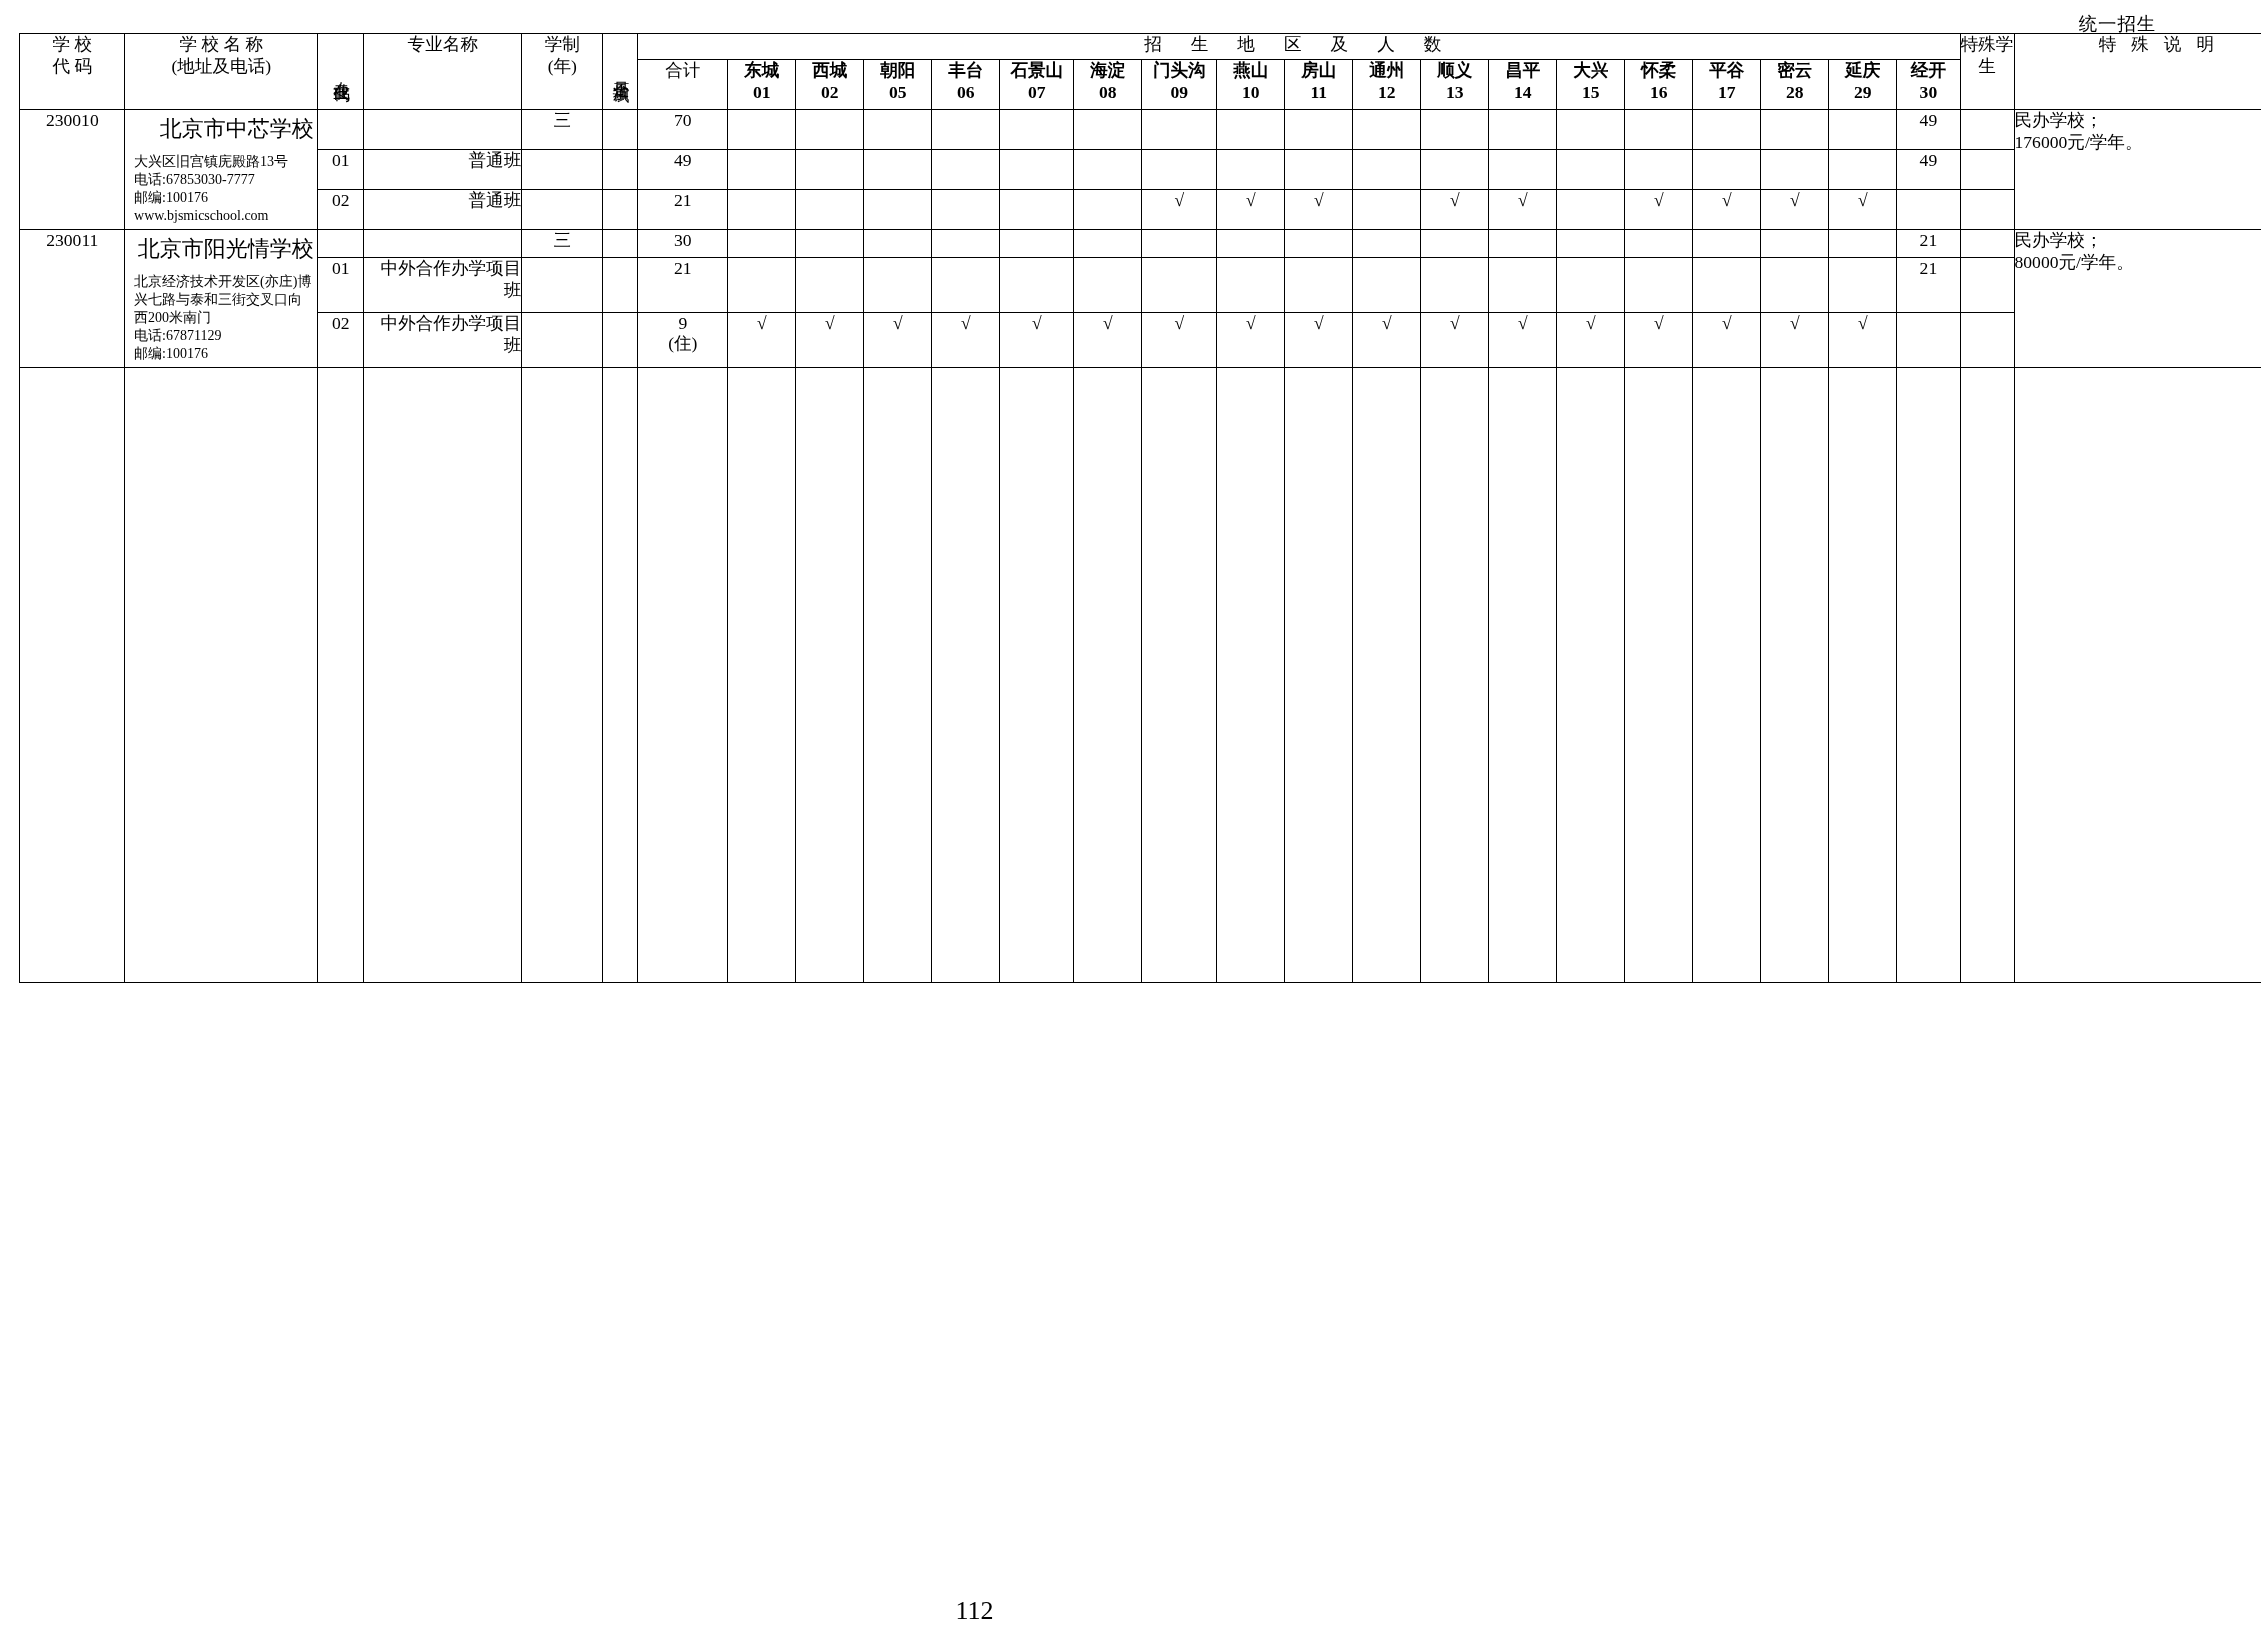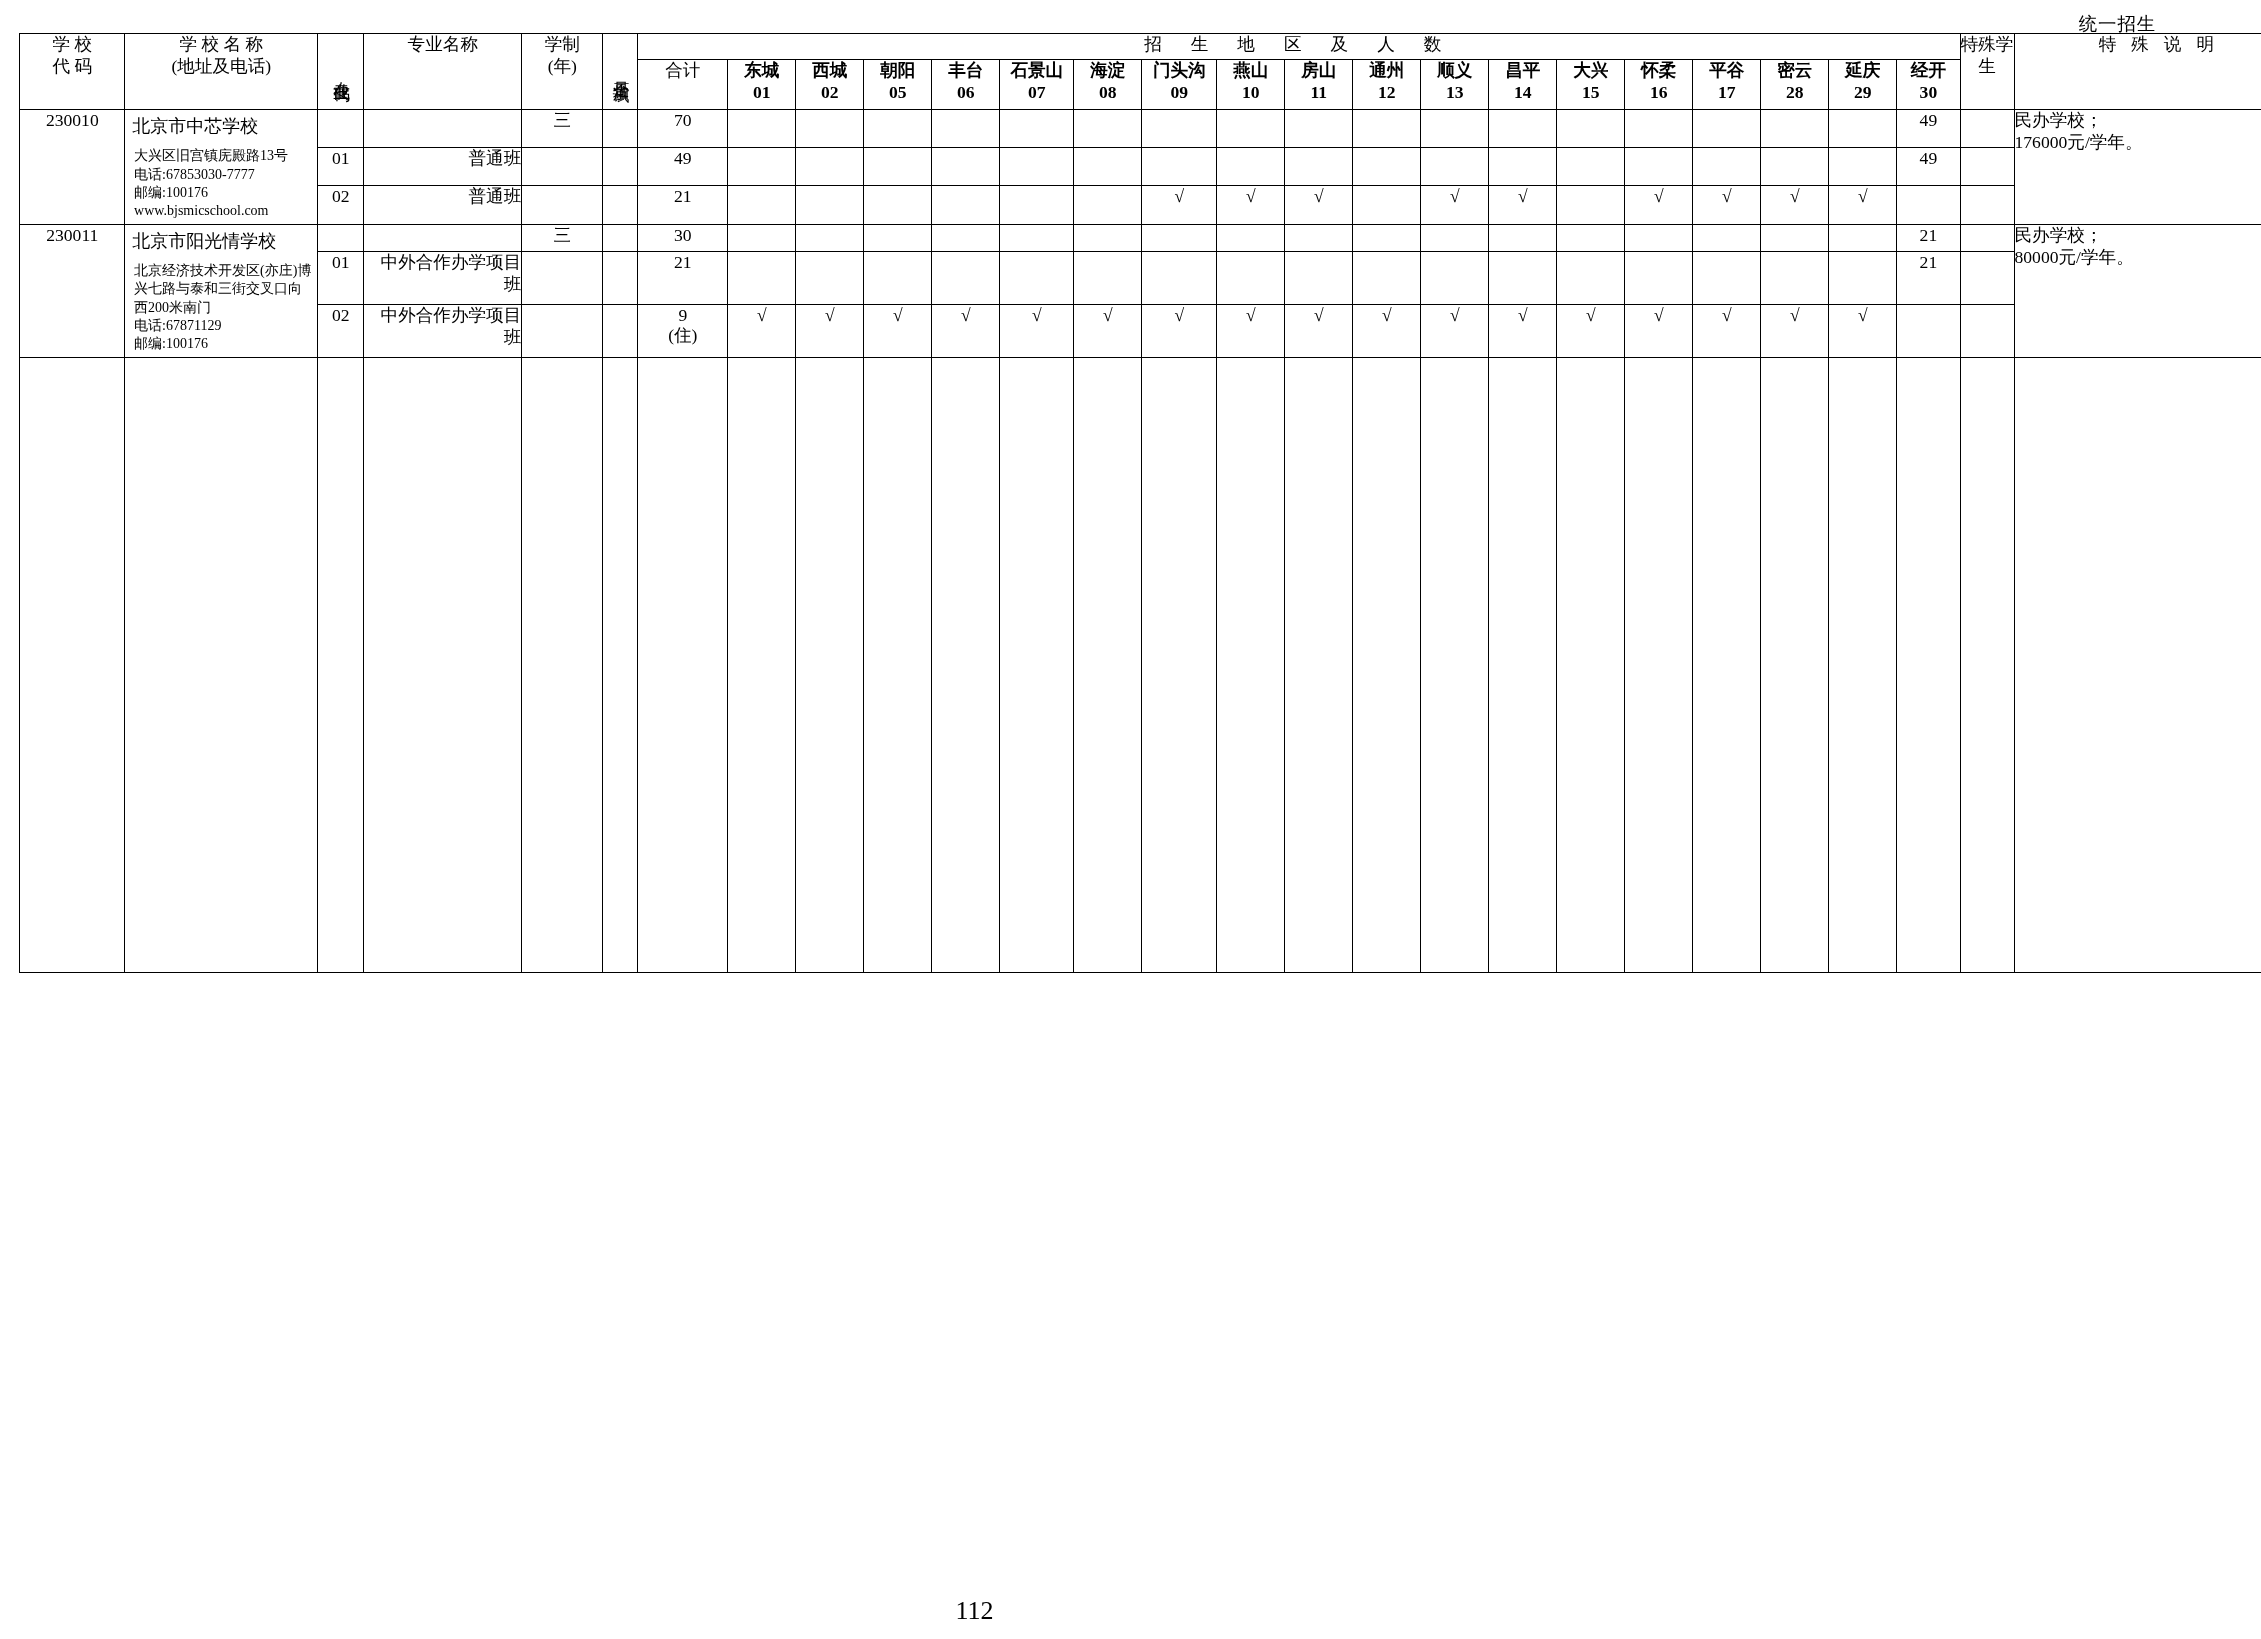--- a/index.html
+++ b/index.html
@@ -82,23 +82,24 @@
   .zone-code {
     display: block;
     font-size: 17.6px;
     font-weight: bold;
     text-align: center;
   }
   .cell-c-top { text-align: center; vertical-align: top; padding-top: 4.4px; }
   .code-cell { text-align: center; vertical-align: top; padding-top: 7px; font-size: 18.4px; }
   .bold { font-weight: normal; }
   .school-name {
-    font-size: 18px;
+    font-size: 22px;
     line-height: 1.3;
     padding: 5.3px 3.5px 0 7px;
+    text-align: right;
   }
   .school-addr {
     font-size: 14px;
     line-height: 1.3;
     padding: 8.8px 3.5px 3.5px 8.8px;
     word-break: break-all;
   }
   .major-code { text-align: center; vertical-align: top; padding-top: 5.3px; font-size: 17.6px; }
   .major-name { text-align: right; vertical-align: top; padding: 4.4px 2.6px 2.6px 4.4px; font-size: 17.6px; line-height: 1.2; }
   .sum-cell { text-align: center; vertical-align: top; padding-top: 5.3px; font-size: 18.4px; }

